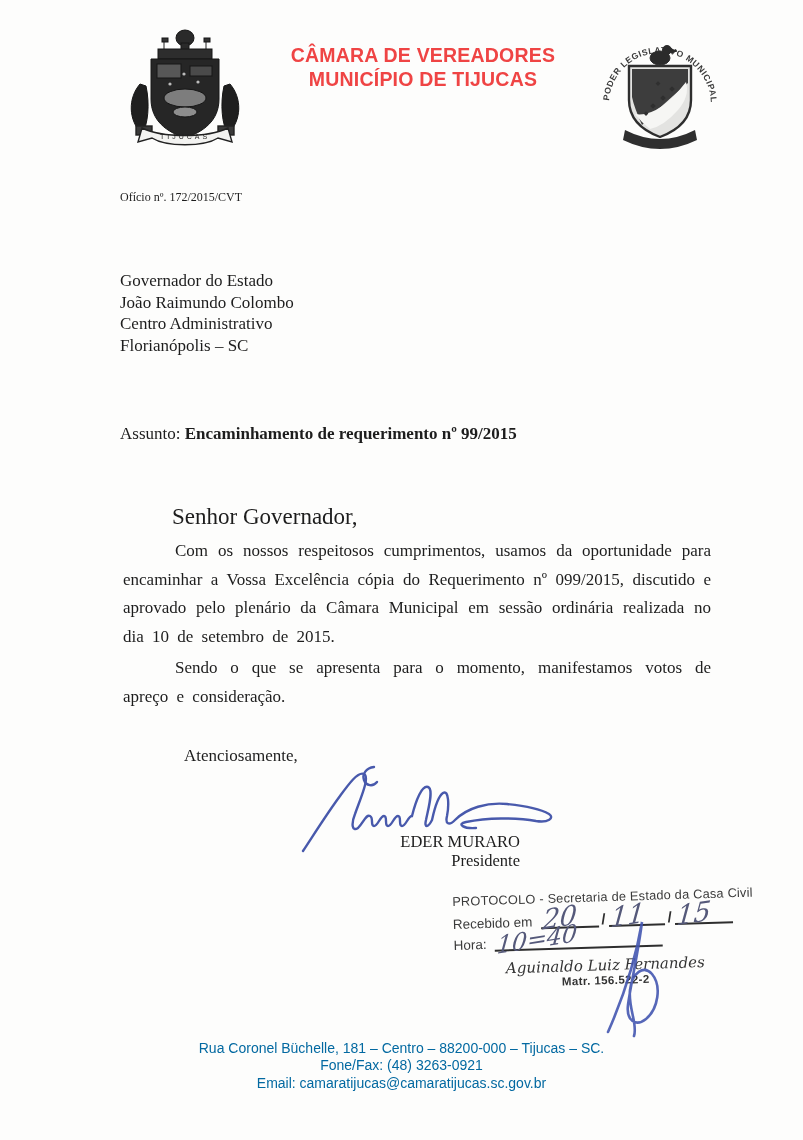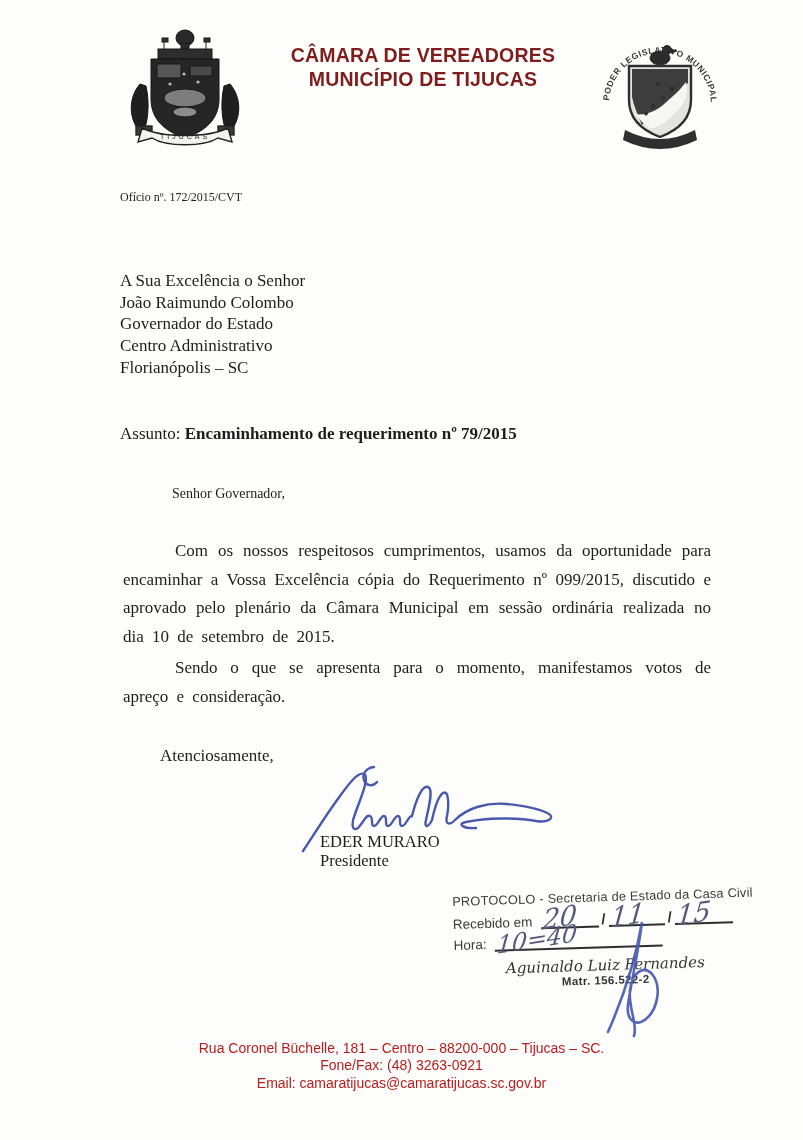--- a/index.html
+++ b/index.html
@@ -13,38 +13,38 @@
     color:#1d1d1d;
   }
   
   .crest-left{position:absolute;left:120px;top:26px;width:130px;height:128px;}
   .seal-right{position:absolute;left:596px;top:24px;width:128px;height:136px;}
   .header-title{
     position:absolute;left:255px;top:44px;width:336px;
     text-align:center;
     font-family:"Liberation Sans", sans-serif;
     font-weight:bold;font-size:19.5px;line-height:23.5px;
-    color:#7f1d1d;letter-spacing:.2px;
+    color:#ef4444;letter-spacing:.2px;
   }
   
   .ref-oficio{position:absolute;left:120px;top:190px;font-size:12px;}
   .ref-date{position:absolute;left:462px;top:187px;font-size:17px;}
   
   .addressee{position:absolute;left:120px;top:270px;font-size:17px;line-height:21.7px;}
   
   .subject{position:absolute;left:120px;top:424px;font-size:17px;}
   .subject b{font-weight:bold;}
   
-  .salutation{position:absolute;left:172px;top:486px;font-size:14px;}
+  .salutation{position:absolute;left:172px;top:504px;font-size:23px;}
   .body-text{position:absolute;left:120px;top:534px;width:594px;font-size:17px;line-height:28.5px;}
   .body-text p{margin:3px;text-indent:52px;text-align:justify;word-spacing:4px;}
-  .closing{position:absolute;left:160px;top:746px;font-size:17px;}
+  .closing{position:absolute;left:184px;top:746px;font-size:17px;}
   
   .sig-svg{position:absolute;left:295px;top:758px;width:280px;height:100px;}
-  .sig-block{position:absolute;left:320px;top:832px;width:200px;text-align:left;font-size:16.5px;line-height:19px;}
+  .sig-block{position:absolute;left:320px;top:832px;width:200px;text-align:right;font-size:16.5px;line-height:19px;}
   
   .stamp{
     position:absolute;left:452px;top:894px;width:302px;
     transform:rotate(-1.8deg);transform-origin:left top;
     font-family:"Liberation Sans", sans-serif;color:#3b3b3b;
   }
   .stamp-title{font-size:12.8px;letter-spacing:.2px;white-space:nowrap;}
   .stamp-row{margin-top:6px;font-size:13.5px;display:flex;align-items:flex-end;}
   .stamp-label{margin-right:8px;white-space:nowrap;}
   .slot{display:inline-block;position:relative;border-bottom:2px solid #2e2e2e;height:13px;}
@@ -58,21 +58,21 @@
     transform:rotate(-7deg) skewX(-14deg);
     white-space:nowrap;
   }
   .hw-hora{font-size:24px;bottom:-5px;}
   .stamp-officer{margin-top:8px;text-align:center;font-family:"DejaVu Serif",serif;font-style:italic;font-size:15px;color:#333;}
   .stamp-matr{text-align:center;font-size:11.5px;font-weight:bold;color:#333;letter-spacing:.4px;}
   .rubric-svg{position:absolute;left:578px;top:912px;width:130px;height:128px;pointer-events:none;}
   
   .footer{
     position:absolute;left:0;top:1040px;width:803px;text-align:center;
-    font-family:"Liberation Sans", sans-serif;font-size:14px;line-height:17.4px;color:#b91c1c;
+    font-family:"Liberation Sans", sans-serif;font-size:14px;line-height:17.4px;color:#0369a1;
   }
 </style>
 </head>
 <body>
 
 <div class="page">
 
   <svg class="crest-left" viewBox="0 0 130 128">
     <g stroke="#161616" stroke-width="1">
       <ellipse cx="65" cy="12" rx="9" ry="8" fill="#2a2a2a"></ellipse>
@@ -127,29 +127,28 @@
       <rect x="74" y="63" width="4" height="4" transform="rotate(45 76 65)"></rect>
       <rect x="48" y="88" width="3.4" height="3.4" transform="rotate(45 50 90)"></rect>
       <rect x="60" y="58" width="3.4" height="3.4" transform="rotate(45 62 60)"></rect>
     </g>
     <path d="M29,106 Q64,124 99,106 L101,116 Q64,134 27,116 z" fill="#2f2f2f"></path>
   </svg>
 
   <div class="ref-oficio">Ofício nº. 172/2015/CVT</div>
 
   <div class="addressee">
-    <div>A Sua Excelência o Senhor</div>
+    <div>Governador do Estado</div>
     <div>João Raimundo Colombo</div>
-    <div>Governador do Estado</div>
     <div>Centro Administrativo</div>
     <div>Florianópolis – SC</div>
   </div>
 
   <div class="subject">
-    <span>Assunto: </span><b>Encaminhamento de requerimento nº 79/2015</b>
+    <span>Assunto: </span><b>Encaminhamento de requerimento nº 99/2015</b>
   </div>
 
   <div class="salutation">Senhor Governador,</div>
 
   <div class="body-text">
     <p>Com os nossos respeitosos cumprimentos, usamos da oportunidade para encaminhar a Vossa Excelência cópia do Requerimento nº 099/2015, discutido e aprovado pelo plenário da Câmara Municipal em sessão ordinária realizada no dia 10 de setembro de 2015.</p>
     <p>Sendo o que se apresenta para o momento, manifestamos votos de apreço e consideração.</p>
   </div>
 
   <div class="closing">Atenciosamente,</div>

